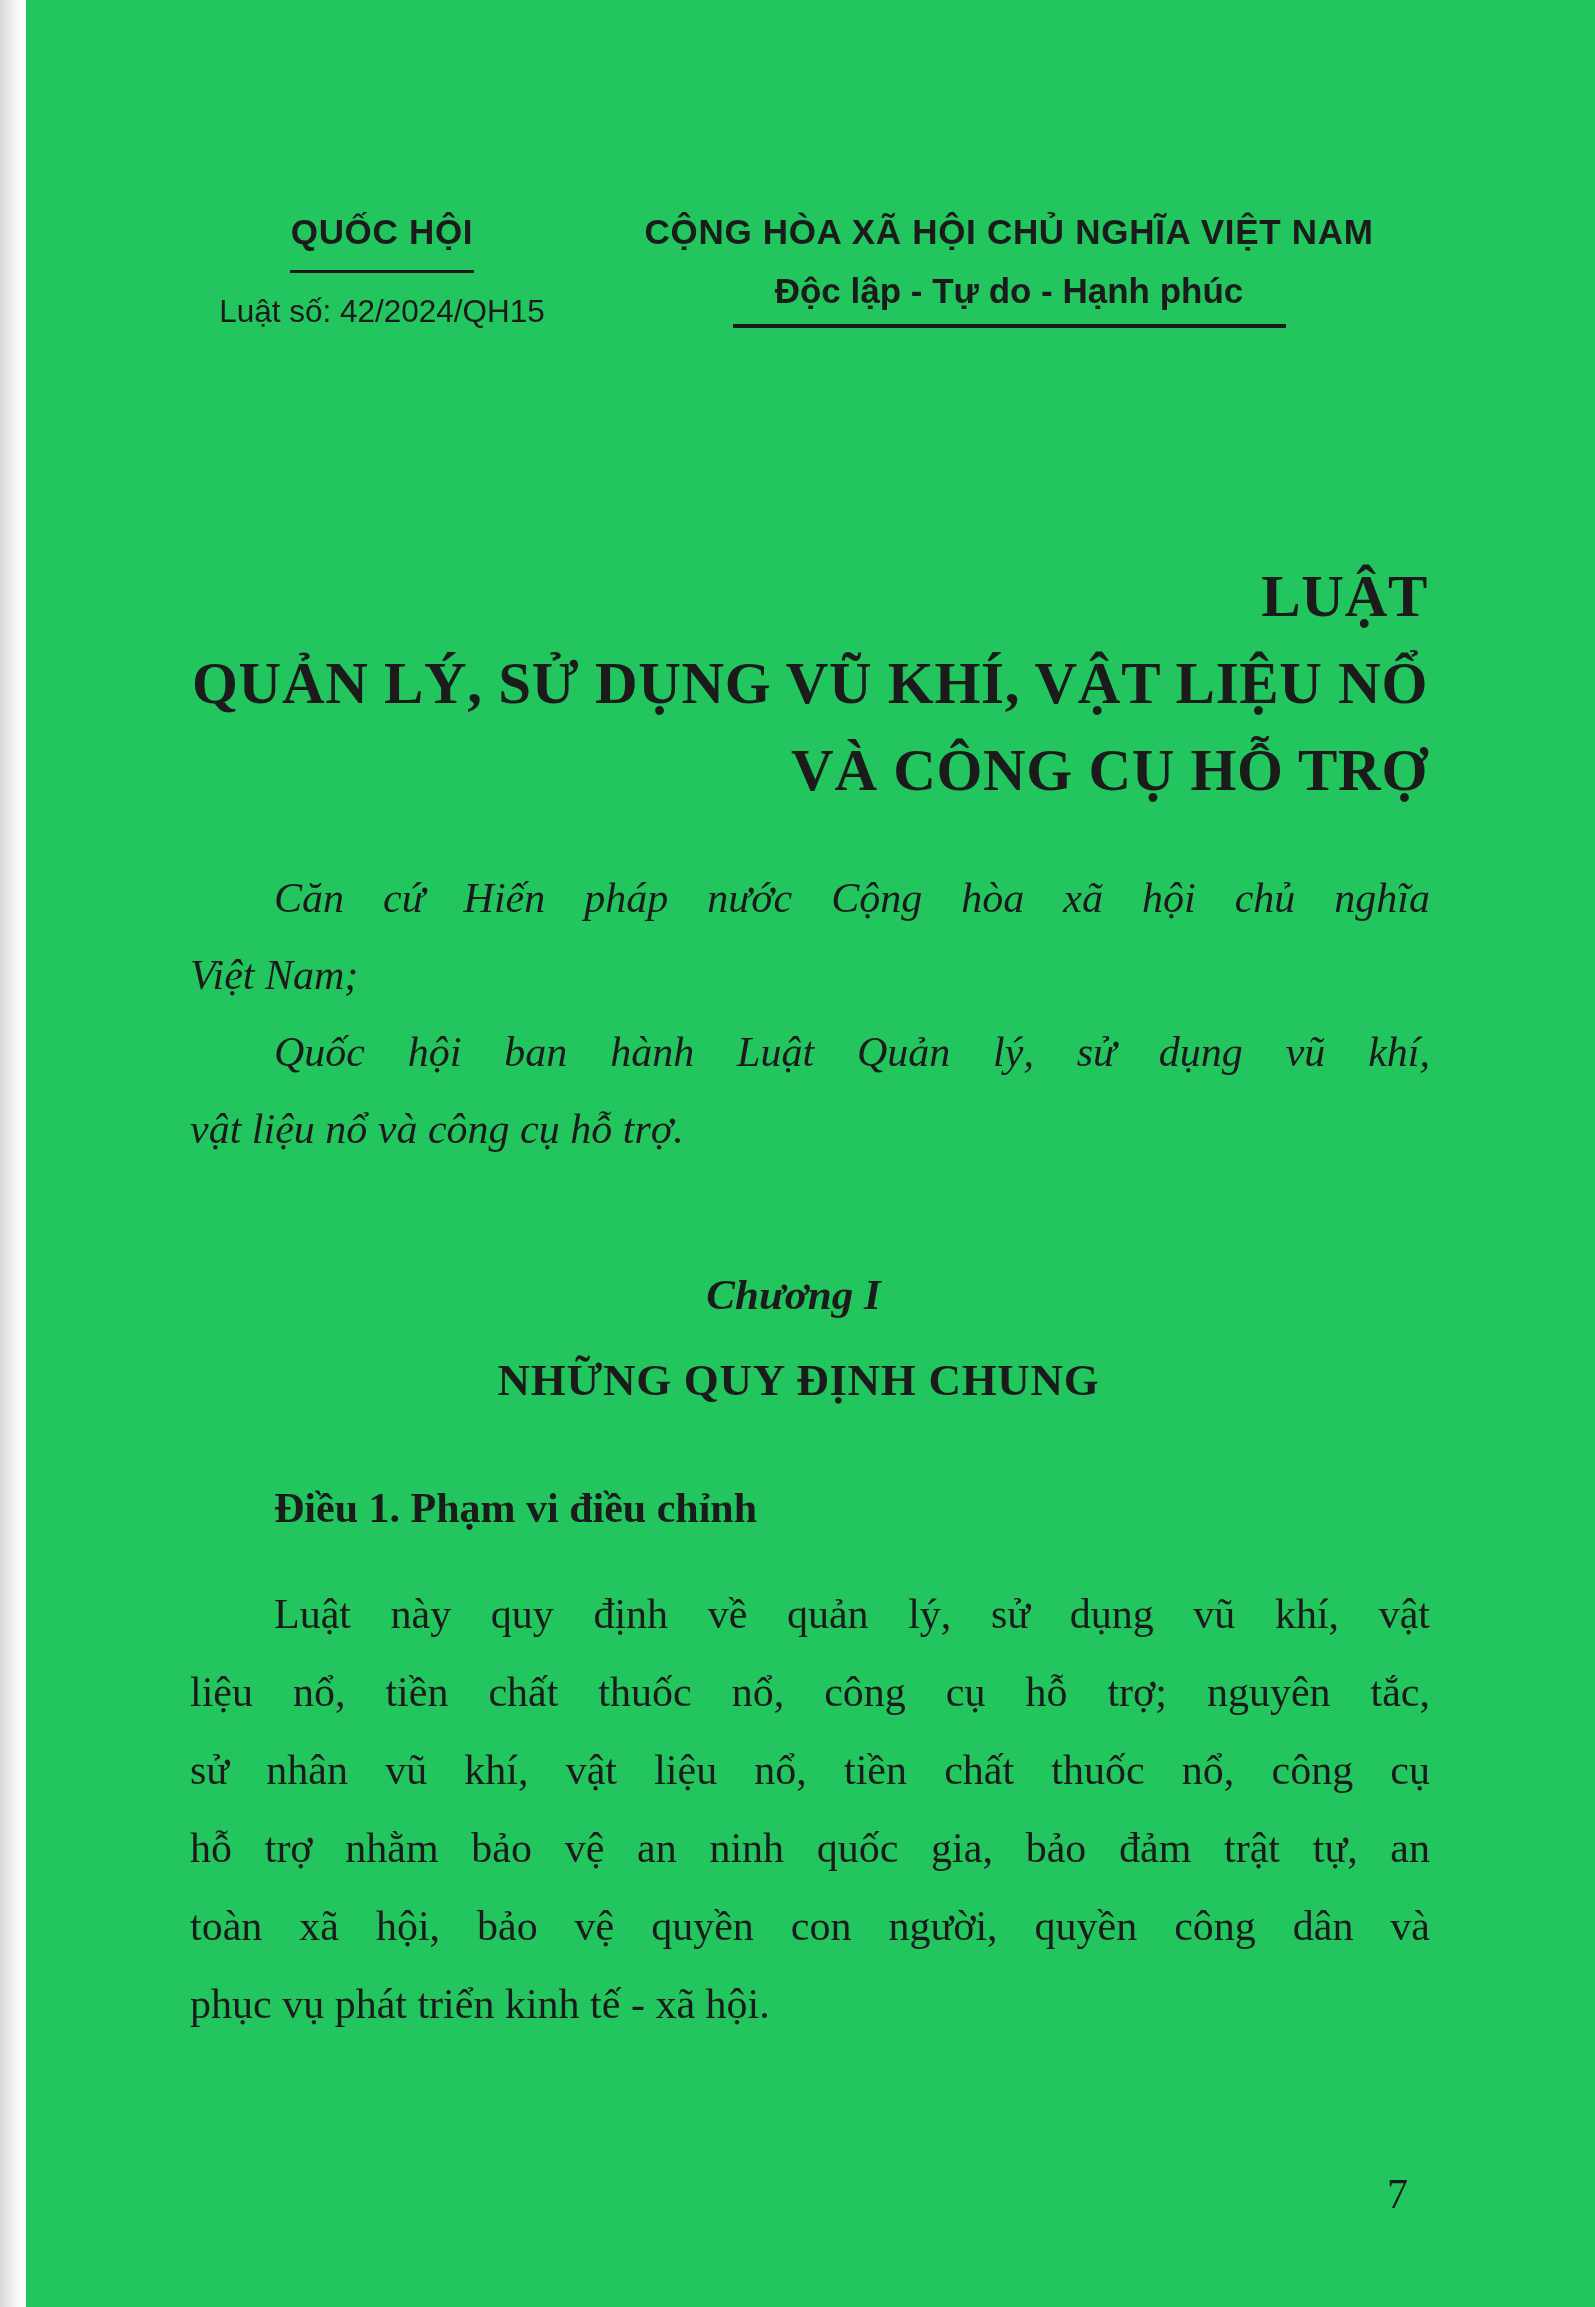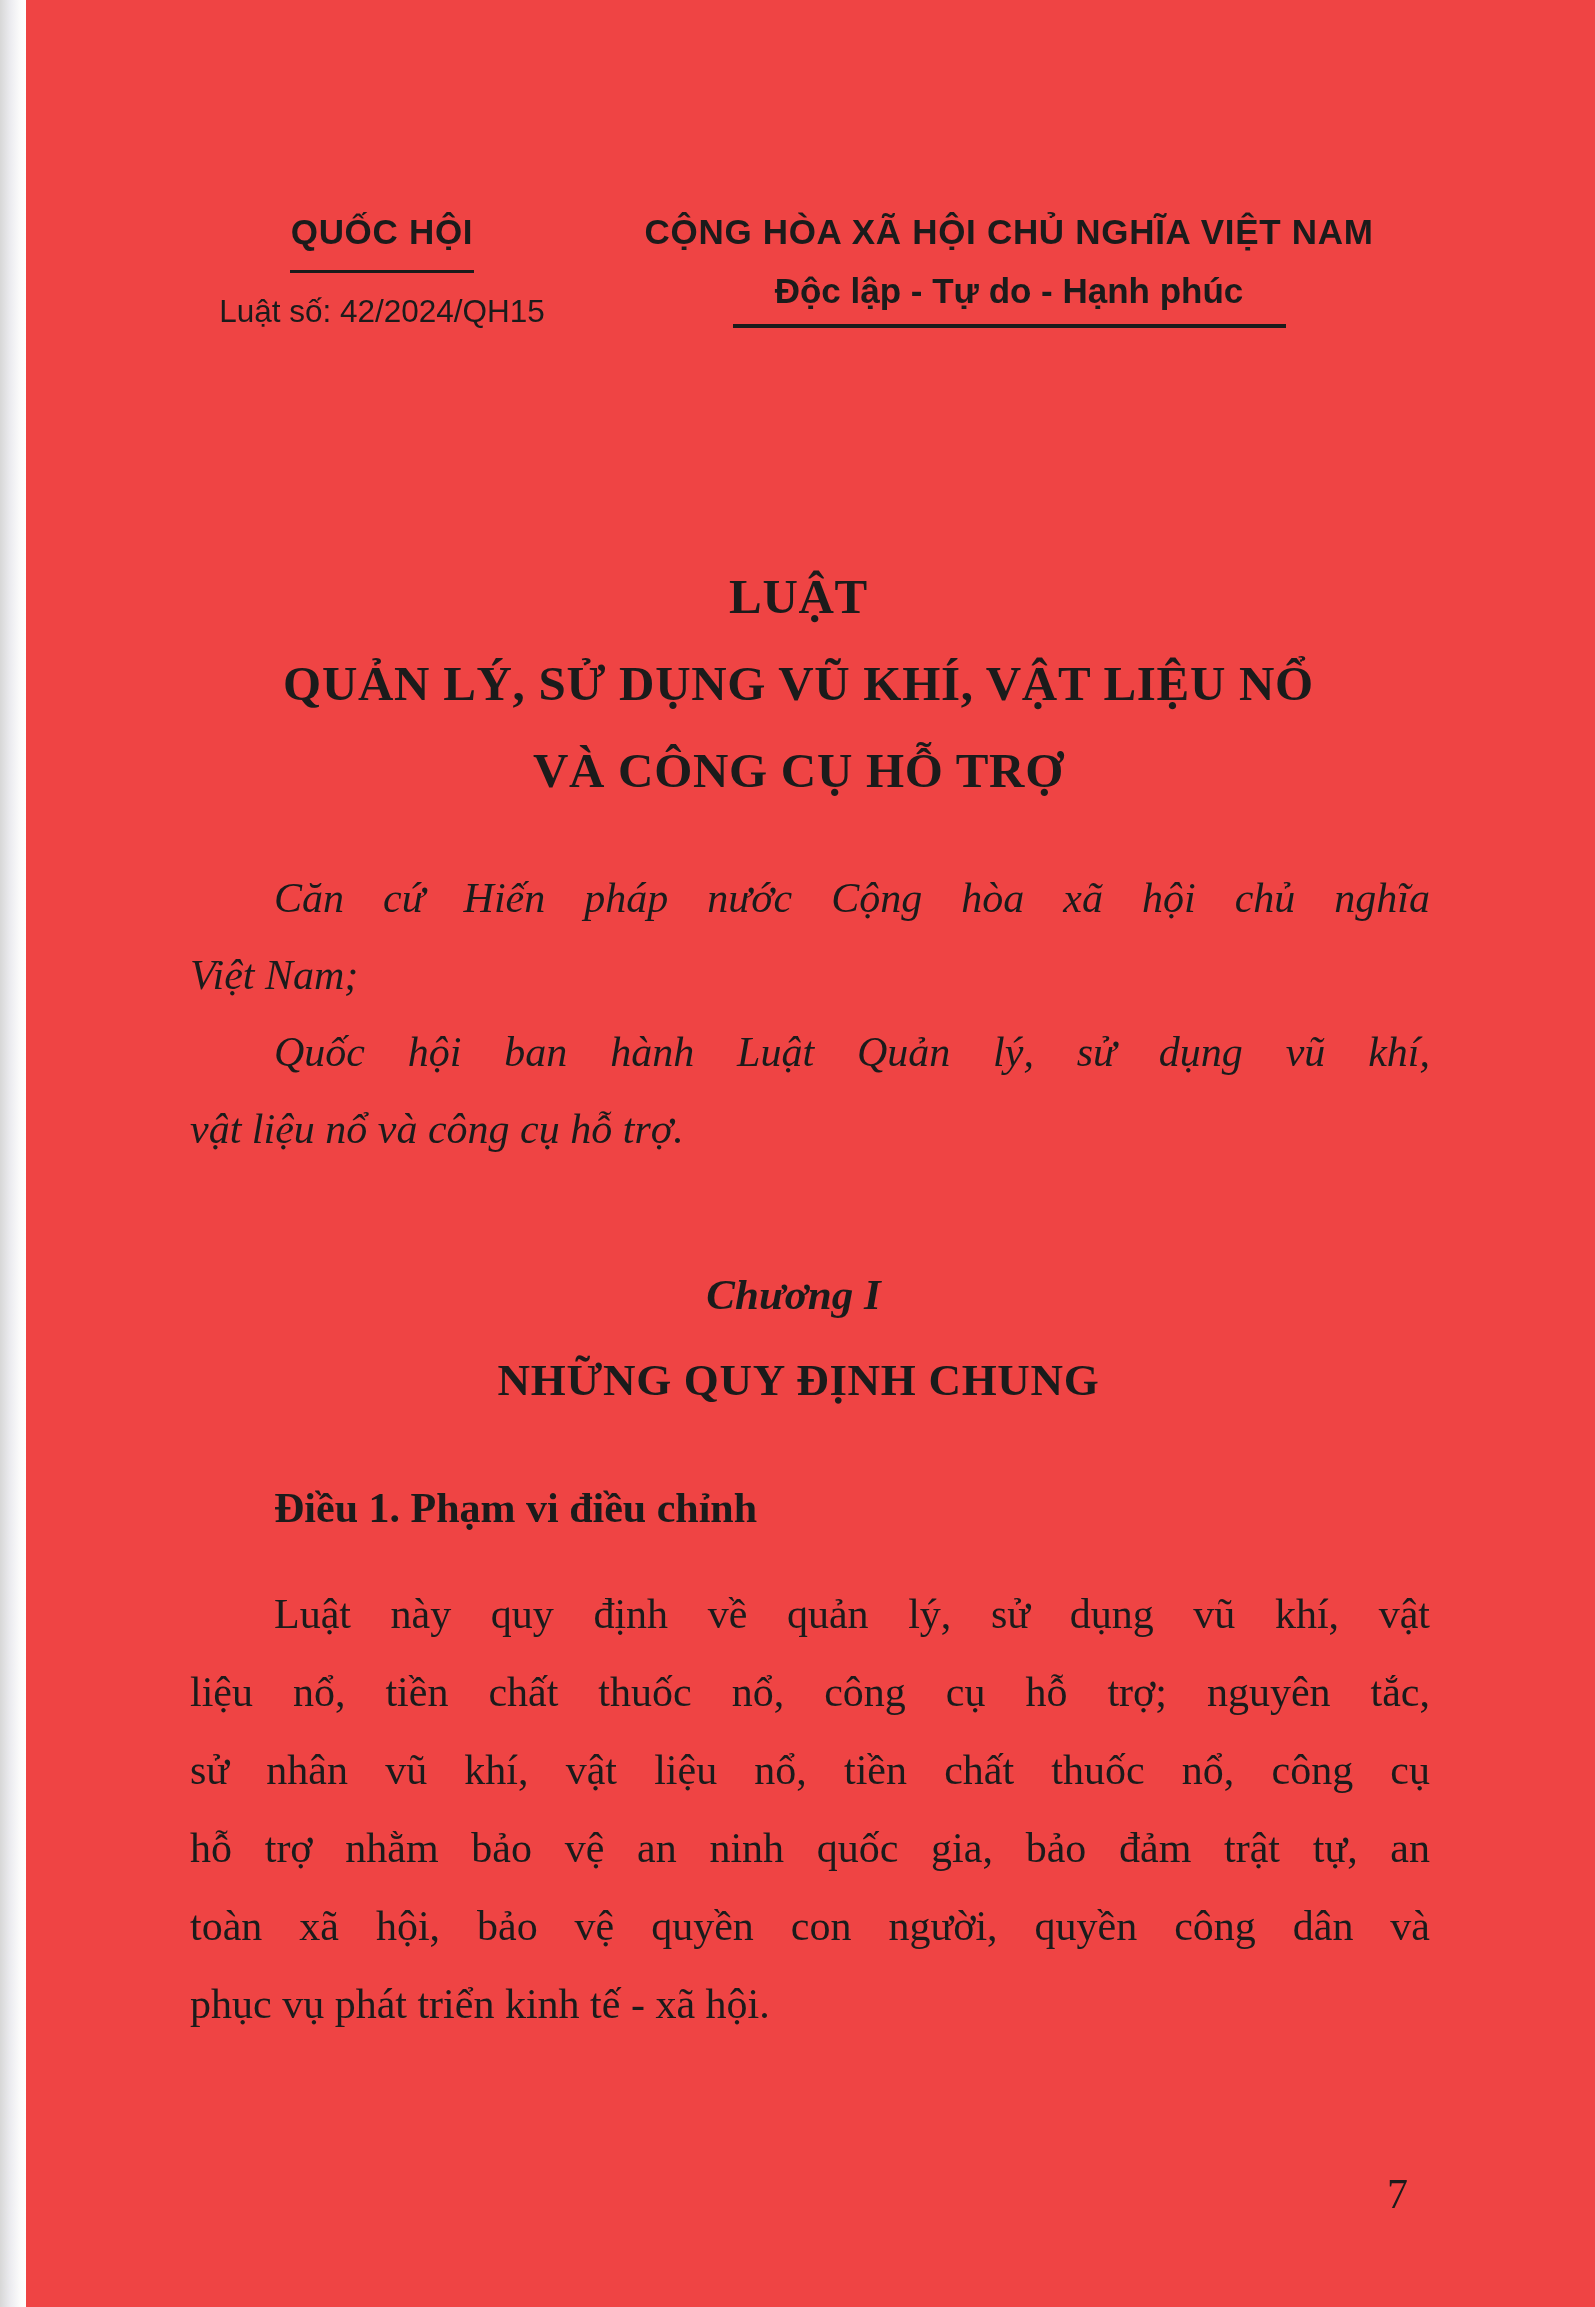--- a/index.html
+++ b/index.html
@@ -4,21 +4,21 @@
 <style>
   html, body {
     margin: 0;
     padding: 0;
     background: #e8e8e8;
   }
   .page {
     position: relative;
     width: 1596px;
     height: 2307px;
-    background: #ef4444;
+    background: #22c55e;
     overflow: hidden;
     color: #1b1b1b;
   }
   .edge-shadow {
     position: absolute;
     left: 0; top: 0; bottom: 0;
     width: 25.5px;
     background: linear-gradient(to right, #d7d7d7 0%, #ececf0 40%, #fbfbfb 75%, #ffffff 100%);
   }
   .sans { font-family: "Liberation Sans", "DejaVu Sans", sans-serif; }
@@ -72,23 +72,23 @@
     height: 3.7px;
     background: #1b1b1b;
     margin: 12px auto 0 auto;
   }
 
   
   .law-title {
     position: absolute;
     left: 169px; top: 553px;
     width: 1259px;
-    text-align: center;
-    font-weight: bold;
-    font-size: 49px;
+    text-align: right;
+    font-weight: bold;
+    font-size: 59px;
     line-height: 87px;
     letter-spacing: 0.7px;
   }
 
   
   .preamble {
     position: absolute;
     left: 190px; top: 860px;
     width: 1240px;
     font-style: italic;

